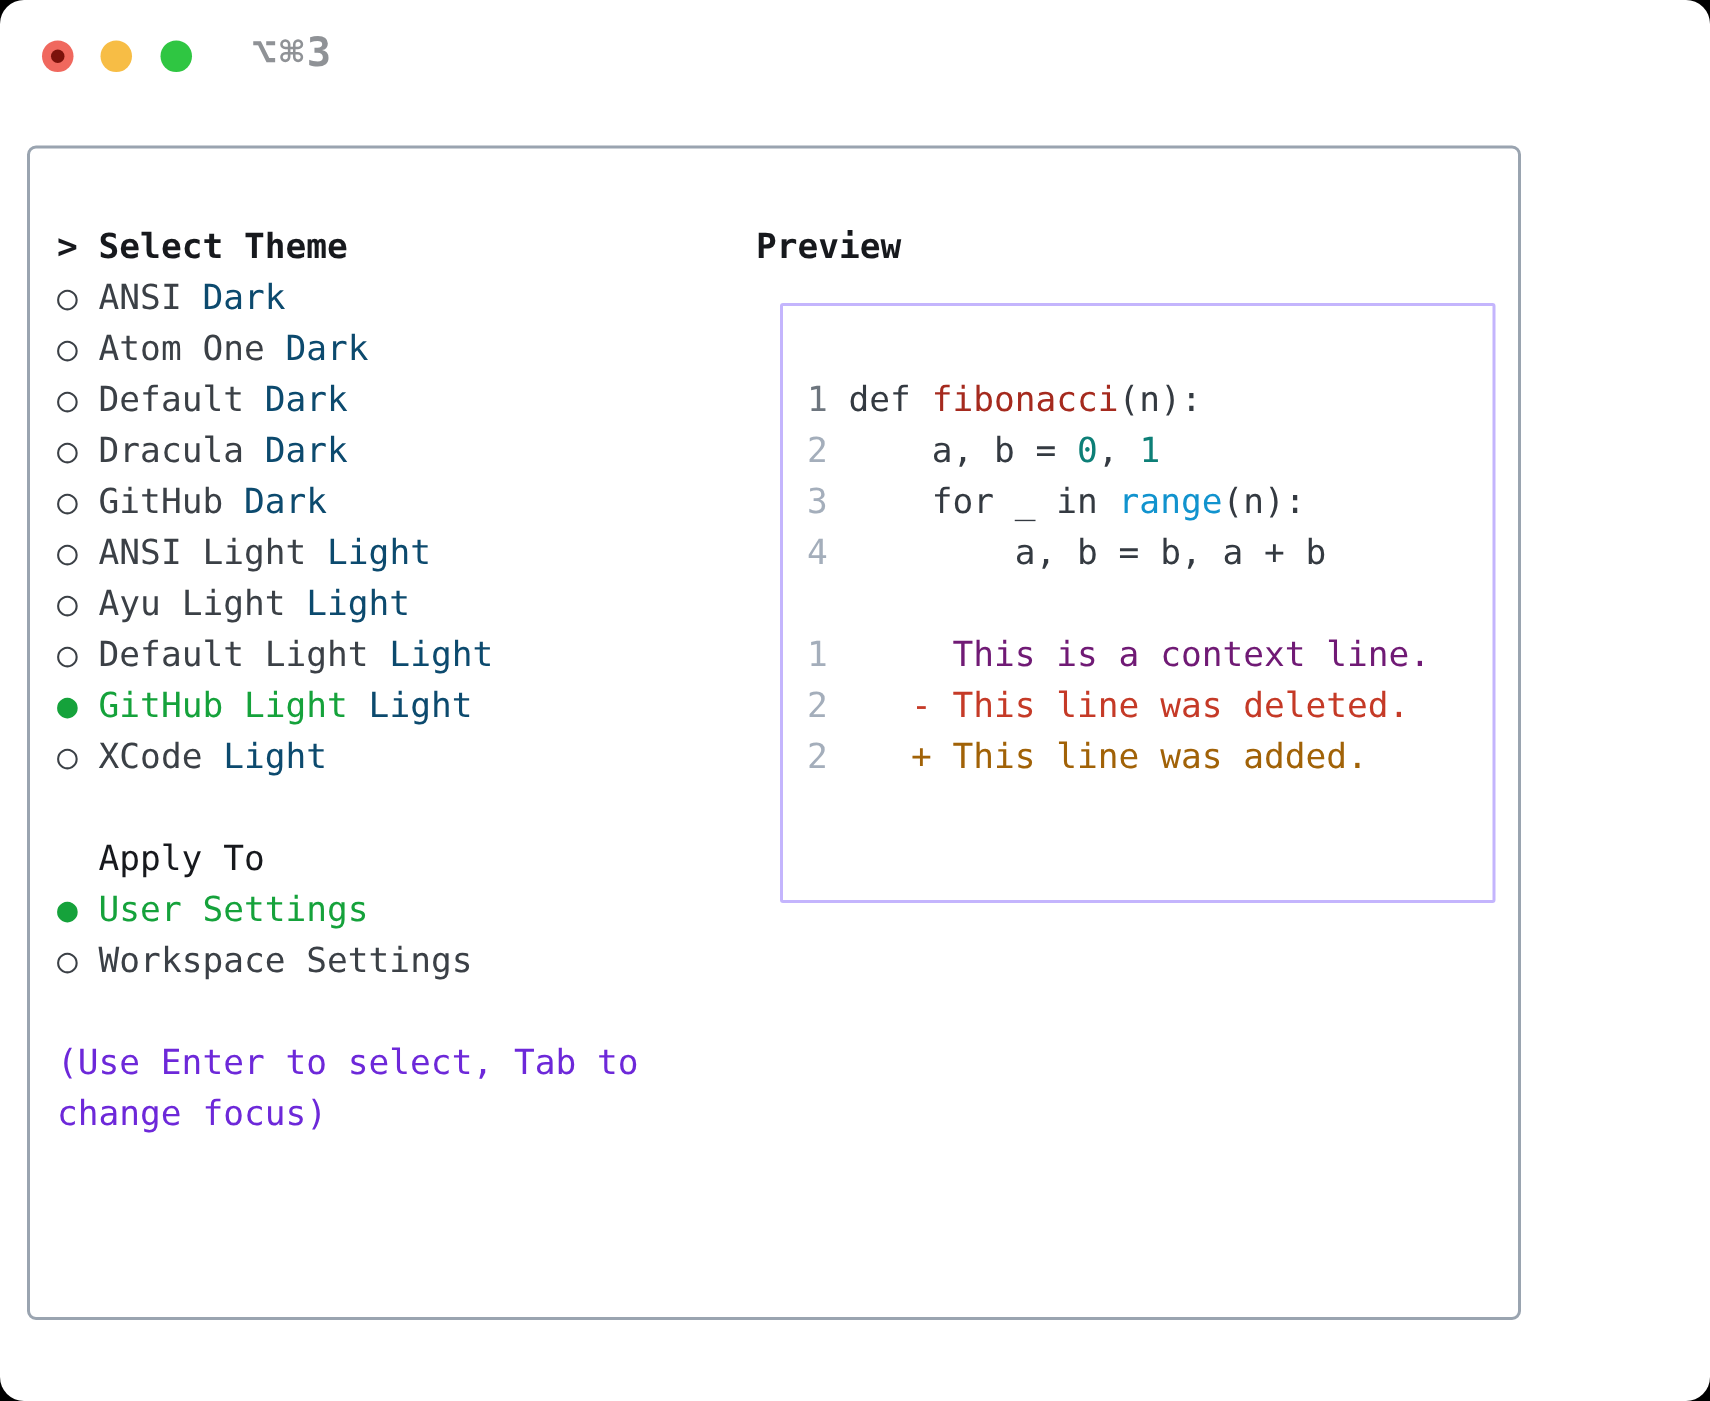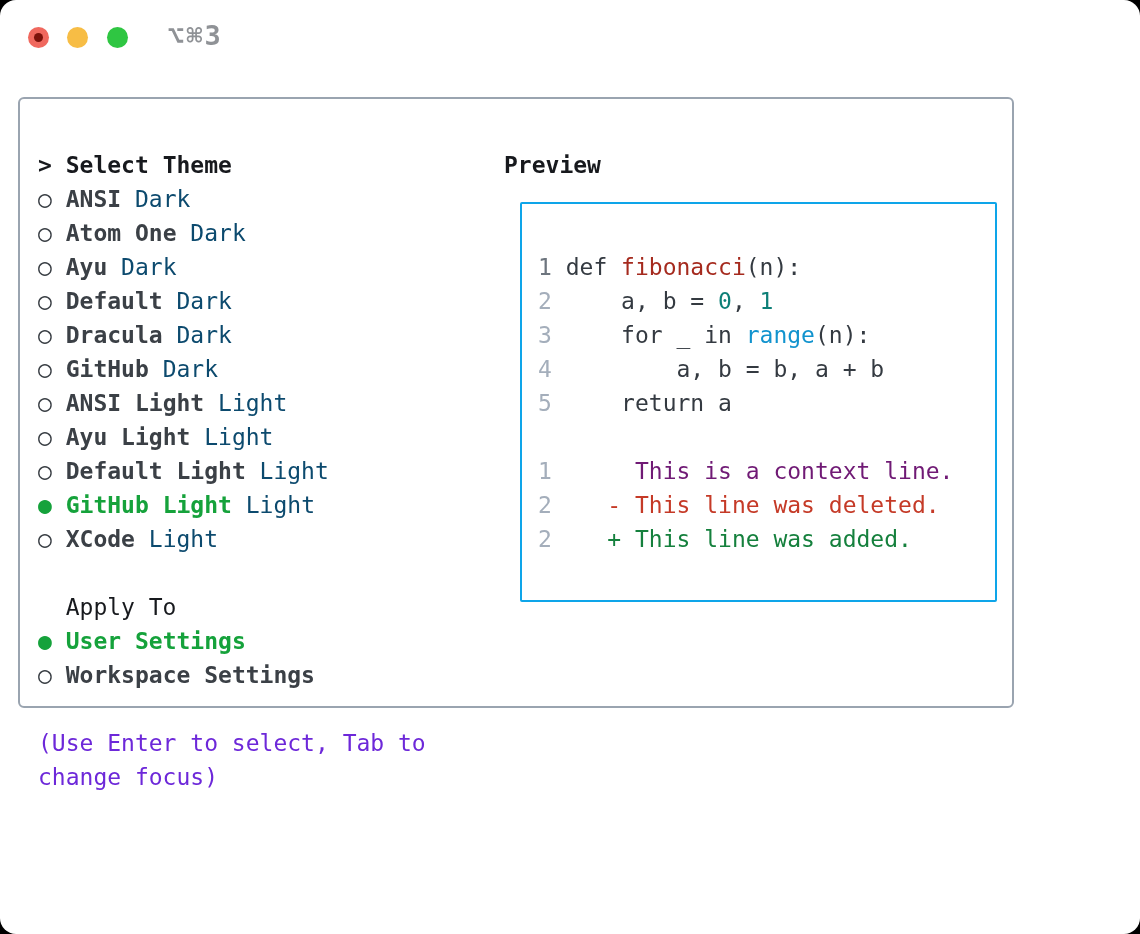--- a/index.html
+++ b/index.html
@@ -8,66 +8,65 @@
           font-family:"DejaVu Sans Mono","Liberation Mono",monospace;}
   
   .titlebar{position:absolute;left:0;top:0;right:0;height:97px;}
   .tl{position:absolute;top:27px;width:21px;height:21px;border-radius:50%;}
   .tl-close{left:28px;background:#f0685e;}
   .tl-close::after{content:"";position:absolute;left:6px;top:6px;width:9px;height:9px;border-radius:50%;background:#7c120b;}
   .tl-min{left:67px;background:#f7bd45;}
   .tl-zoom{left:107px;background:#2fc642;}
   .shortcut{position:absolute;left:168px;top:20px;font-size:27px;font-weight:bold;color:#8f9296;letter-spacing:2px;}
   
-  .panel{position:absolute;left:18px;top:97px;width:996px;height:611px;box-sizing:border-box;
+  .panel{position:absolute;left:18px;top:97px;width:996px;height:783px;box-sizing:border-box;
          border:2px solid #9aa4b0;border-radius:6px;background:#fff;}
   .left-col{position:absolute;left:18px;top:49px;}
   .right-col{position:absolute;left:484px;top:49px;}
   .row{height:34px;line-height:34px;white-space:pre;font-size:23px;}
   .header-row{font-weight:bold;color:#17191d;}
   .marker{color:#3b4046;}
-  .radio-row .name{color:#3b4046;font-weight:bold;}
+  .radio-row .name{color:#3b4046;}
   .radio-row .variant{color:#0c4a6e;}
   .radio-row.sel .marker,.radio-row.sel .name{color:#15a23b;}
   .indent2{padding-left:2ch;color:#17191d;}
   .hint-row{color:#6d28d9;}
   .blank-row{height:34px;}
   
   .preview-header{height:34px;line-height:34px;font-size:23px;font-weight:bold;color:#17191d;white-space:pre;}
   .preview-box{position:absolute;left:16px;top:54px;width:477px;height:400px;box-sizing:border-box;
-               border:2px solid #0ea5e9;border-radius:2px;background:#fff;padding:46px 0 4px 16px;overflow:hidden;}
+               border:2px solid #c4b5fd;border-radius:2px;background:#fff;padding:46px 0 4px 16px;overflow:hidden;}
   .code-line{height:34px;line-height:34px;white-space:pre;font-size:23px;color:#343a41;}
   .ln{color:#a4aebb;}
   .ln.dark{color:#6d757e;}
   .tk-code{color:#343a41;}
   .tk-fn{color:#a52a1e;}
   .tk-num{color:#0d7f77;}
   .tk-call{color:#1193ce;}
   .tk-ctx{color:#701a75;}
   .tk-del{color:#c53a27;text-align:center;}
-  .tk-add{color:#15803d;}
+  .tk-add{color:#a16207;}
 </style>
 </head>
 <body>
 
 <div class="window">
   <div class="titlebar">
     <div class="tl tl-close"></div>
     <div class="tl tl-min"></div>
     <div class="tl tl-zoom"></div>
     <div class="shortcut">⌥⌘3</div>
   </div>
 
   <div class="panel">
     <div class="left-col">
       <div class="row header-row"><span class="hmarker">&gt;</span> <span>Select Theme</span></div>
       <div>
           <div class="row radio-row"><span class="marker">○</span> <span class="name">ANSI</span><span class="variant"> Dark</span></div>
           <div class="row radio-row"><span class="marker">○</span> <span class="name">Atom One</span><span class="variant"> Dark</span></div>
-          <div class="row radio-row"><span class="marker">○</span> <span class="name">Ayu</span><span class="variant"> Dark</span></div>
           <div class="row radio-row"><span class="marker">○</span> <span class="name">Default</span><span class="variant"> Dark</span></div>
           <div class="row radio-row"><span class="marker">○</span> <span class="name">Dracula</span><span class="variant"> Dark</span></div>
           <div class="row radio-row"><span class="marker">○</span> <span class="name">GitHub</span><span class="variant"> Dark</span></div>
           <div class="row radio-row"><span class="marker">○</span> <span class="name">ANSI Light</span><span class="variant"> Light</span></div>
           <div class="row radio-row"><span class="marker">○</span> <span class="name">Ayu Light</span><span class="variant"> Light</span></div>
           <div class="row radio-row"><span class="marker">○</span> <span class="name">Default Light</span><span class="variant"> Light</span></div>
           <div class="row radio-row sel"><span class="marker">●</span> <span class="name">GitHub Light</span><span class="variant"> Light</span></div>
           <div class="row radio-row"><span class="marker">○</span> <span class="name">XCode</span><span class="variant"> Light</span></div>
         </div>
       <div class="row blank-row"></div>
@@ -82,21 +81,20 @@
     </div>
 
     <div class="right-col">
       <div class="preview-header">Preview</div>
       <div class="preview-box">
         <div>
             <div class="code-line"><span class="ln dark">1</span> <span class="tk-code">def </span><span class="tk-fn">fibonacci</span><span class="tk-code">(n):</span></div>
             <div class="code-line"><span class="ln">2</span> <span class="tk-code">    a, b = </span><span class="tk-num">0</span><span class="tk-code">, </span><span class="tk-num">1</span></div>
             <div class="code-line"><span class="ln">3</span> <span class="tk-code">    for _ in </span><span class="tk-call">range</span><span class="tk-code">(n):</span></div>
             <div class="code-line"><span class="ln">4</span> <span class="tk-code">        a, b = b, a + b</span></div>
-            <div class="code-line"><span class="ln">5</span> <span class="tk-code">    return a</span></div>
             <div class="code-line"><span class="ln"></span> </div>
             <div class="code-line"><span class="ln">1</span> <span class="tk-ctx">     This is a context line.</span></div>
             <div class="code-line"><span class="ln">2</span> <span class="tk-del">   - This line was deleted.</span></div>
             <div class="code-line"><span class="ln">2</span> <span class="tk-add">   + This line was added.</span></div>
           </div>
       </div>
     </div>
   </div>
 </div>
 

